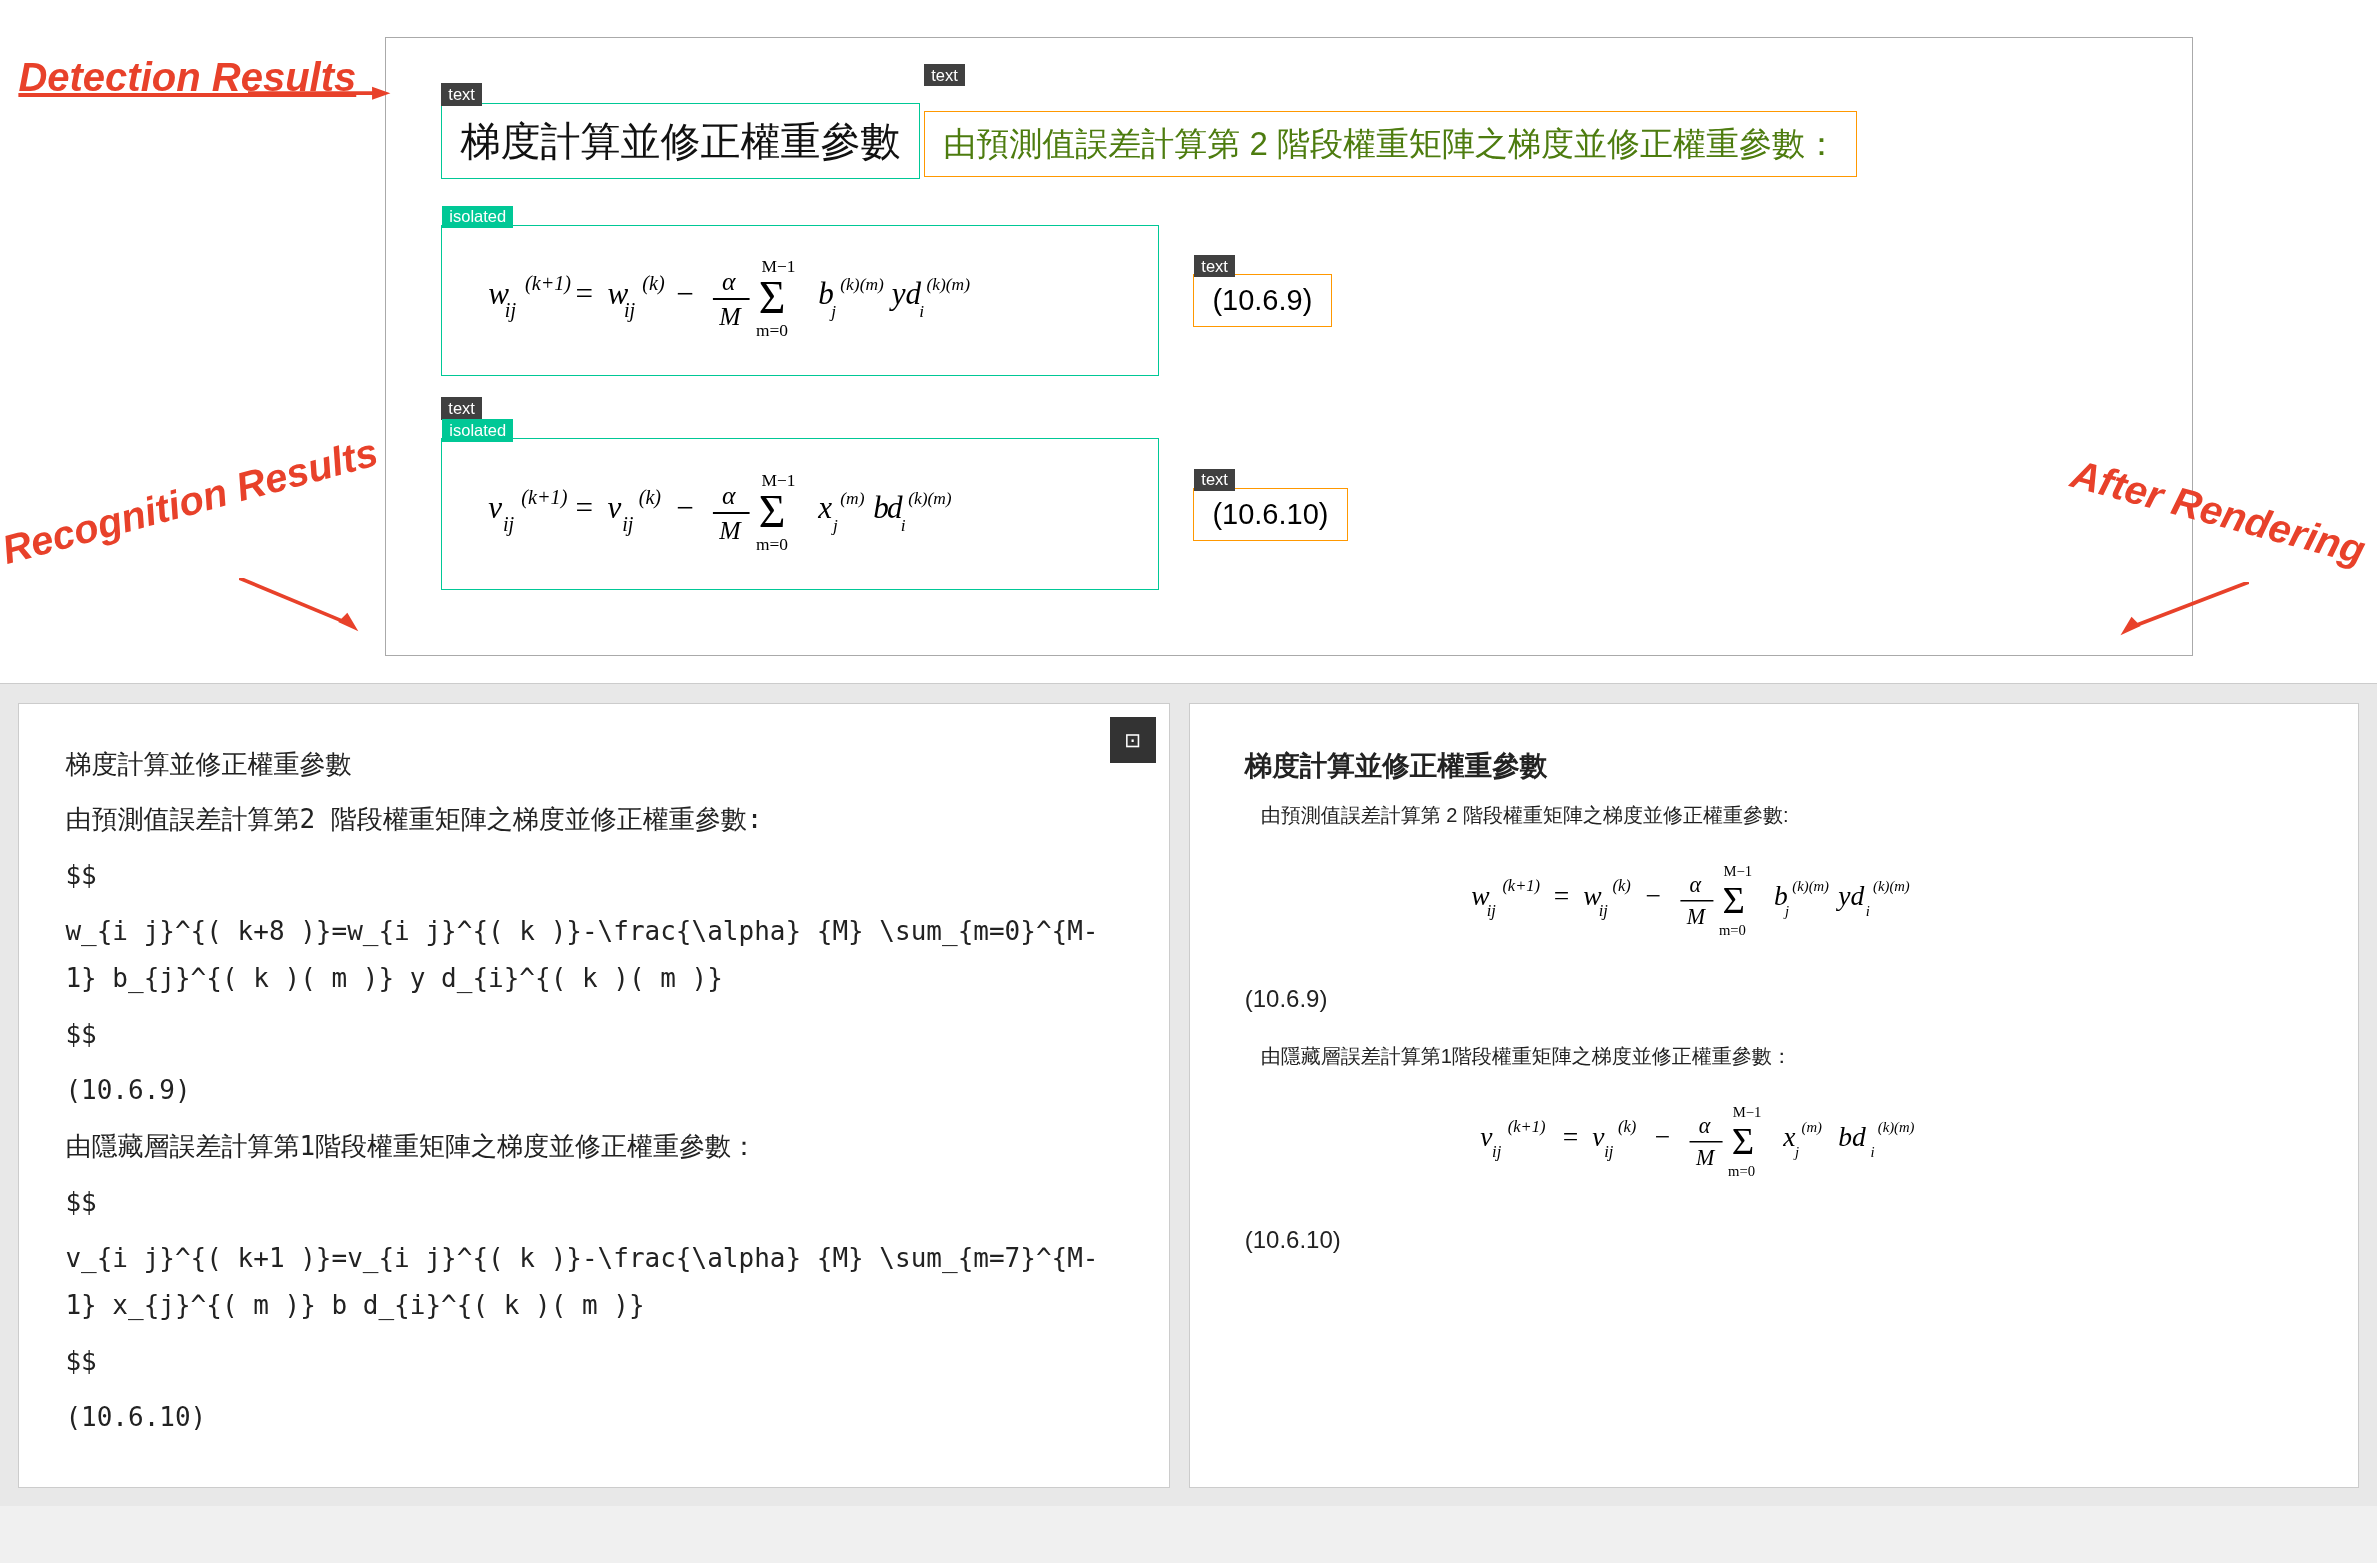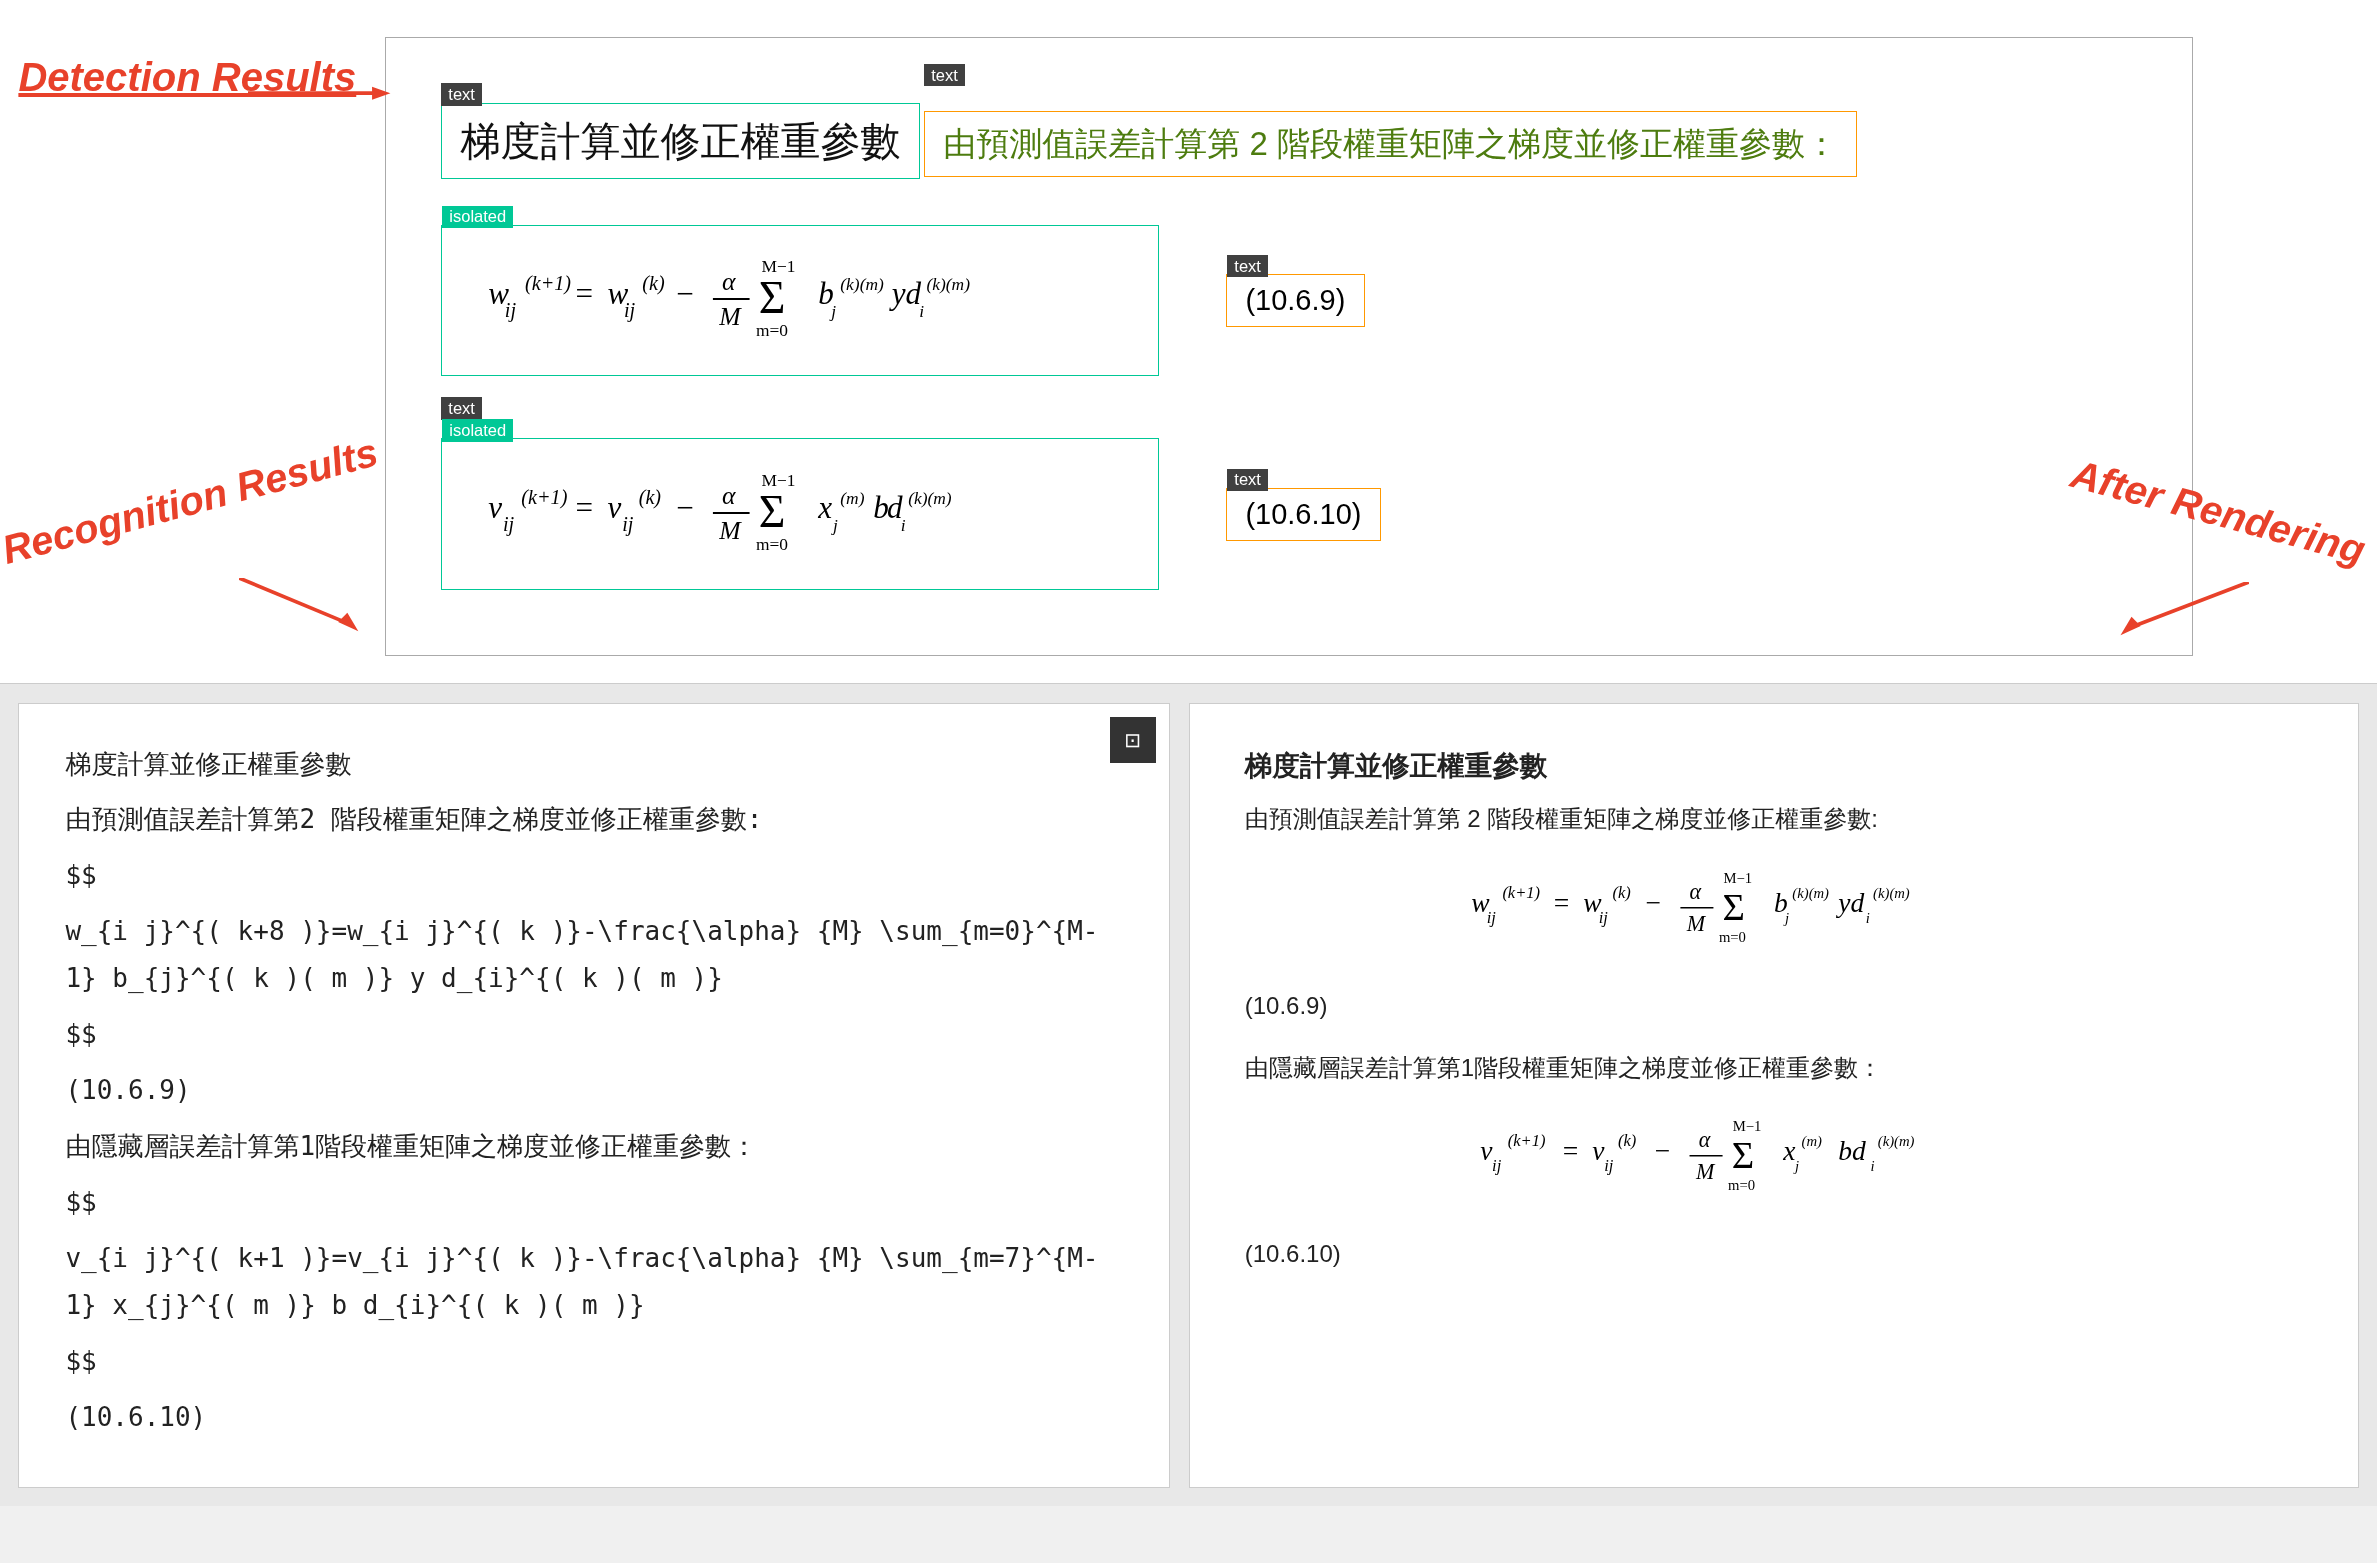--- a/index.html
+++ b/index.html
@@ -71,21 +71,21 @@
       color: #4d7c0f;
       display: inline-block;
       margin-bottom: 11px;
       margin-top: 27.5px;
     }
 
     .formula-row {
       display: flex;
       align-items: center;
       margin: 18.4px 0 27.5px 0;
-      gap: 67px;
+      gap: 34px;
     }
 
     .formula-box {
       border: 1.8px solid #00c896;
       padding: 18.4px 37px;
       position: relative;
       display: inline-block;
     }
 
     .formula-number-box {
@@ -149,22 +149,23 @@
     }
 
     
     .rendered-title {
       font-size: 27.5px;
       font-weight: bold;
       margin-bottom: 7.3px;
     }
 
     .rendered-subtitle {
-      font-size: 24px;
+      font-size: 20px;
       margin-bottom: 13.8px;
+      margin-left: 16px;
     }
 
     .rendered-formula-area {
       margin: 18.4px 0;
       text-align: center;
     }
 
     .rendered-eq-number {
       font-size: 24px;
       margin: 9.2px 0 18.4px 0;

